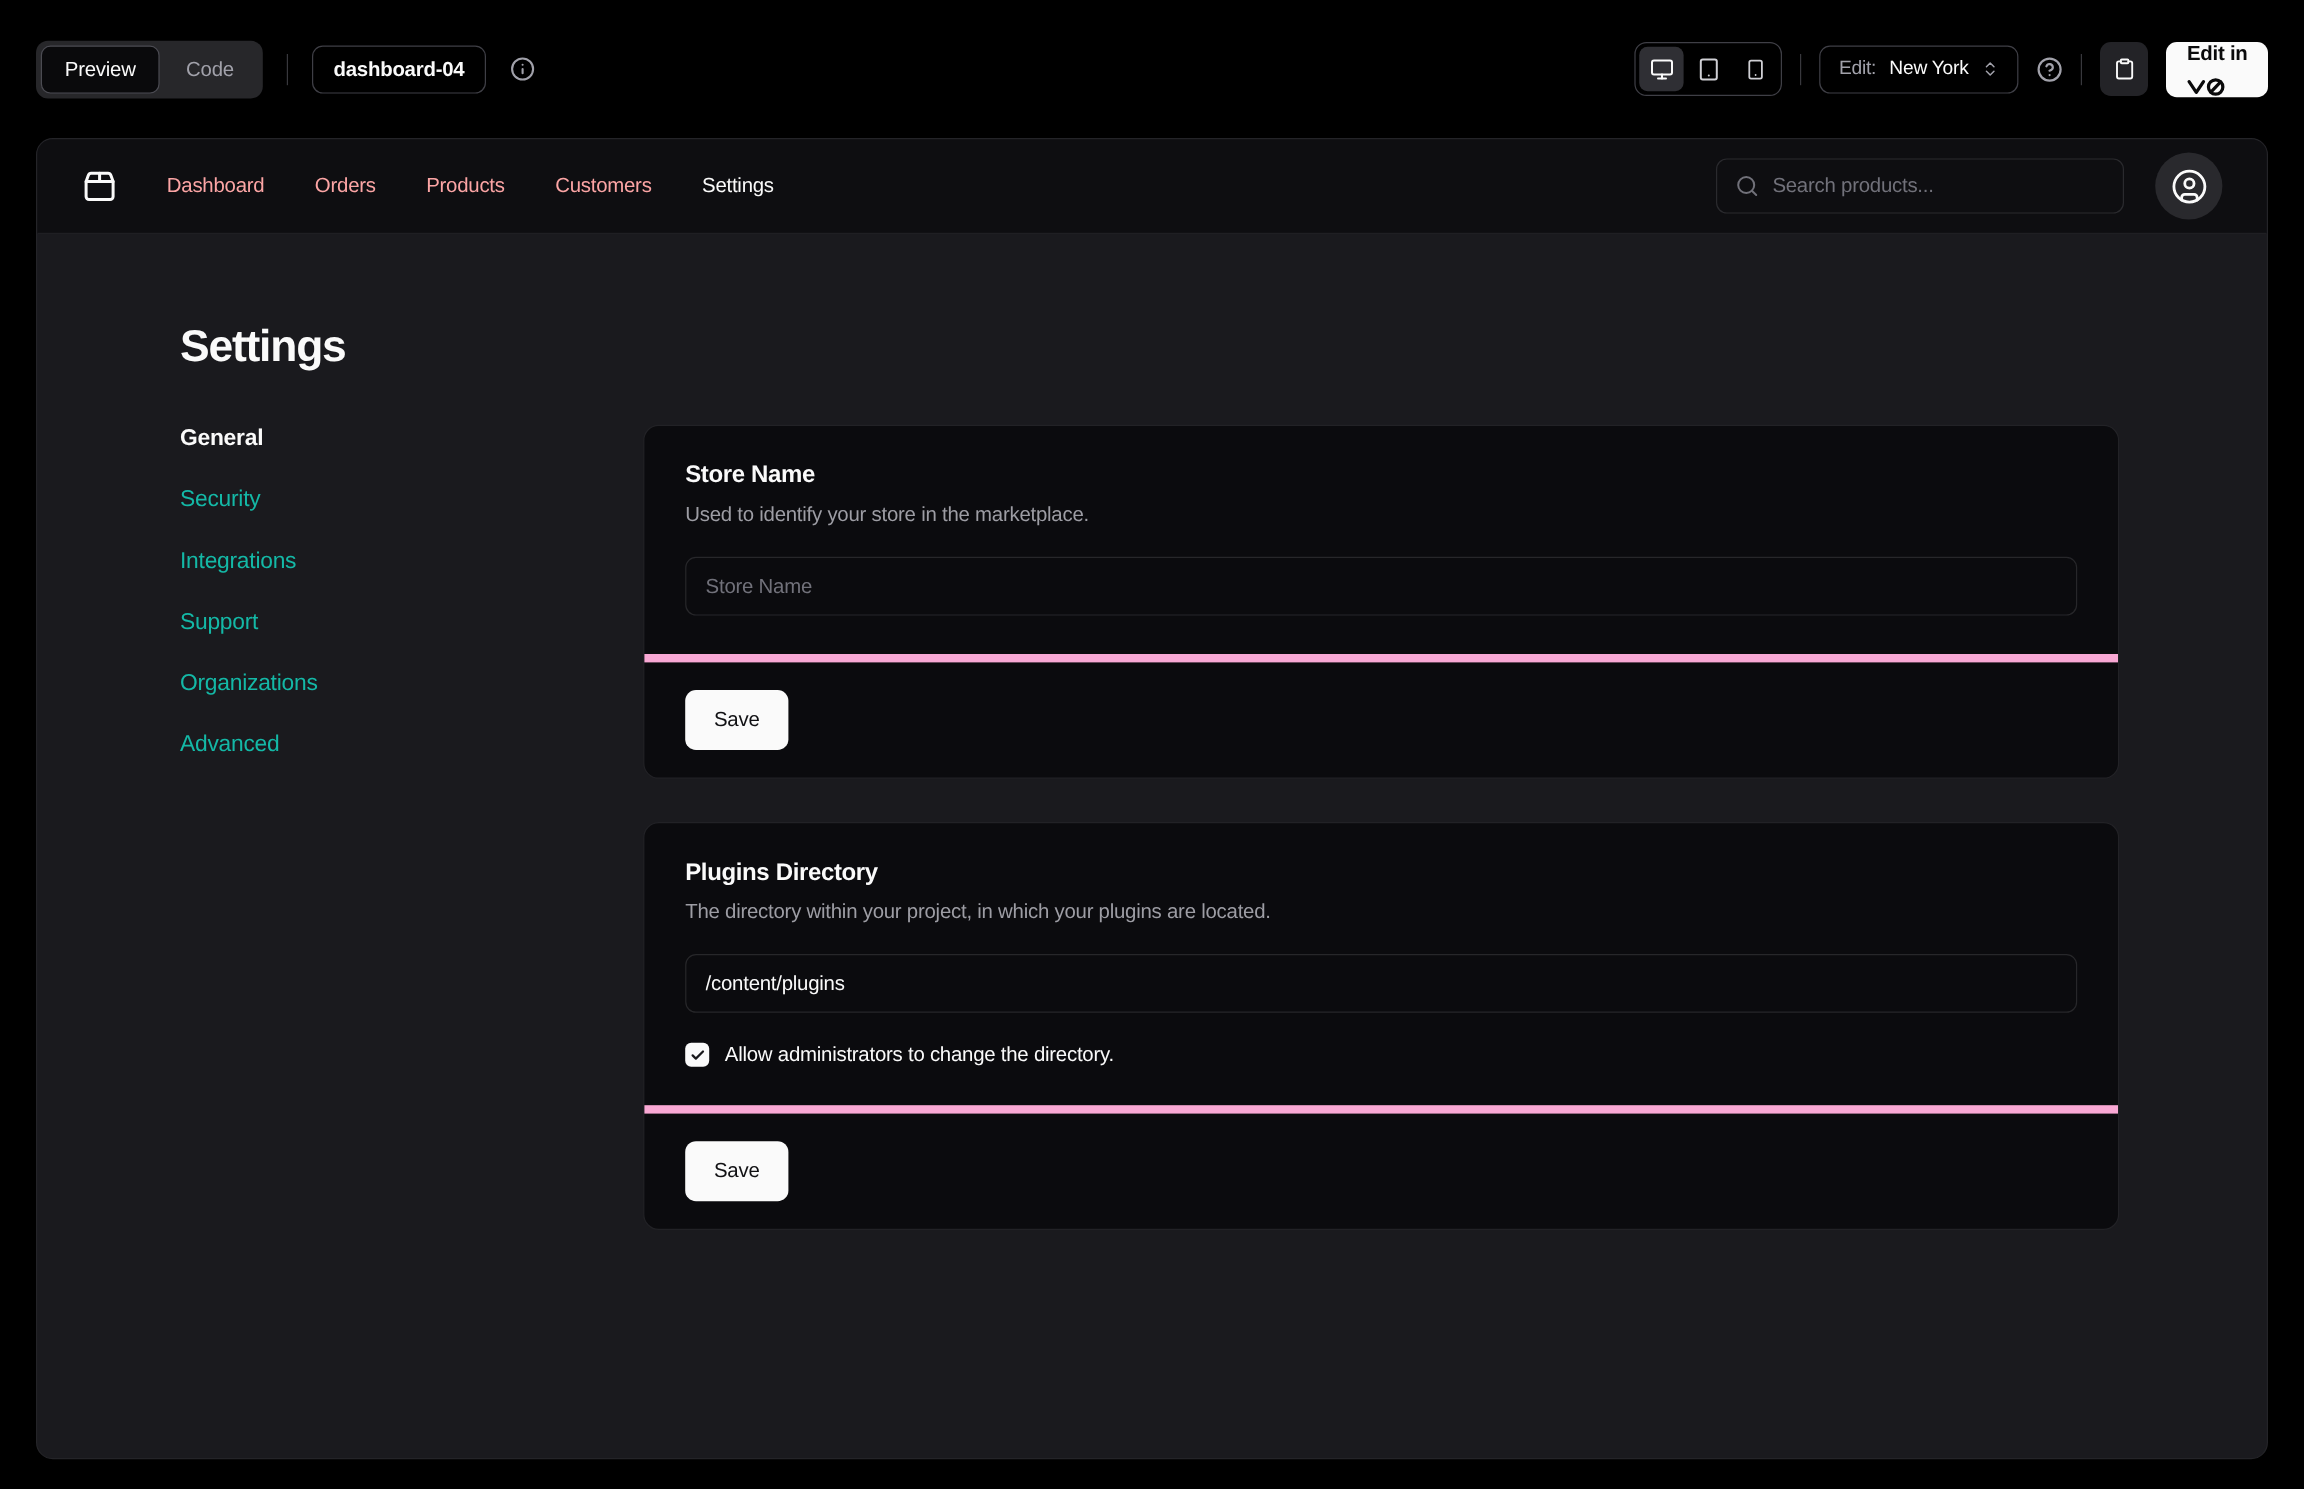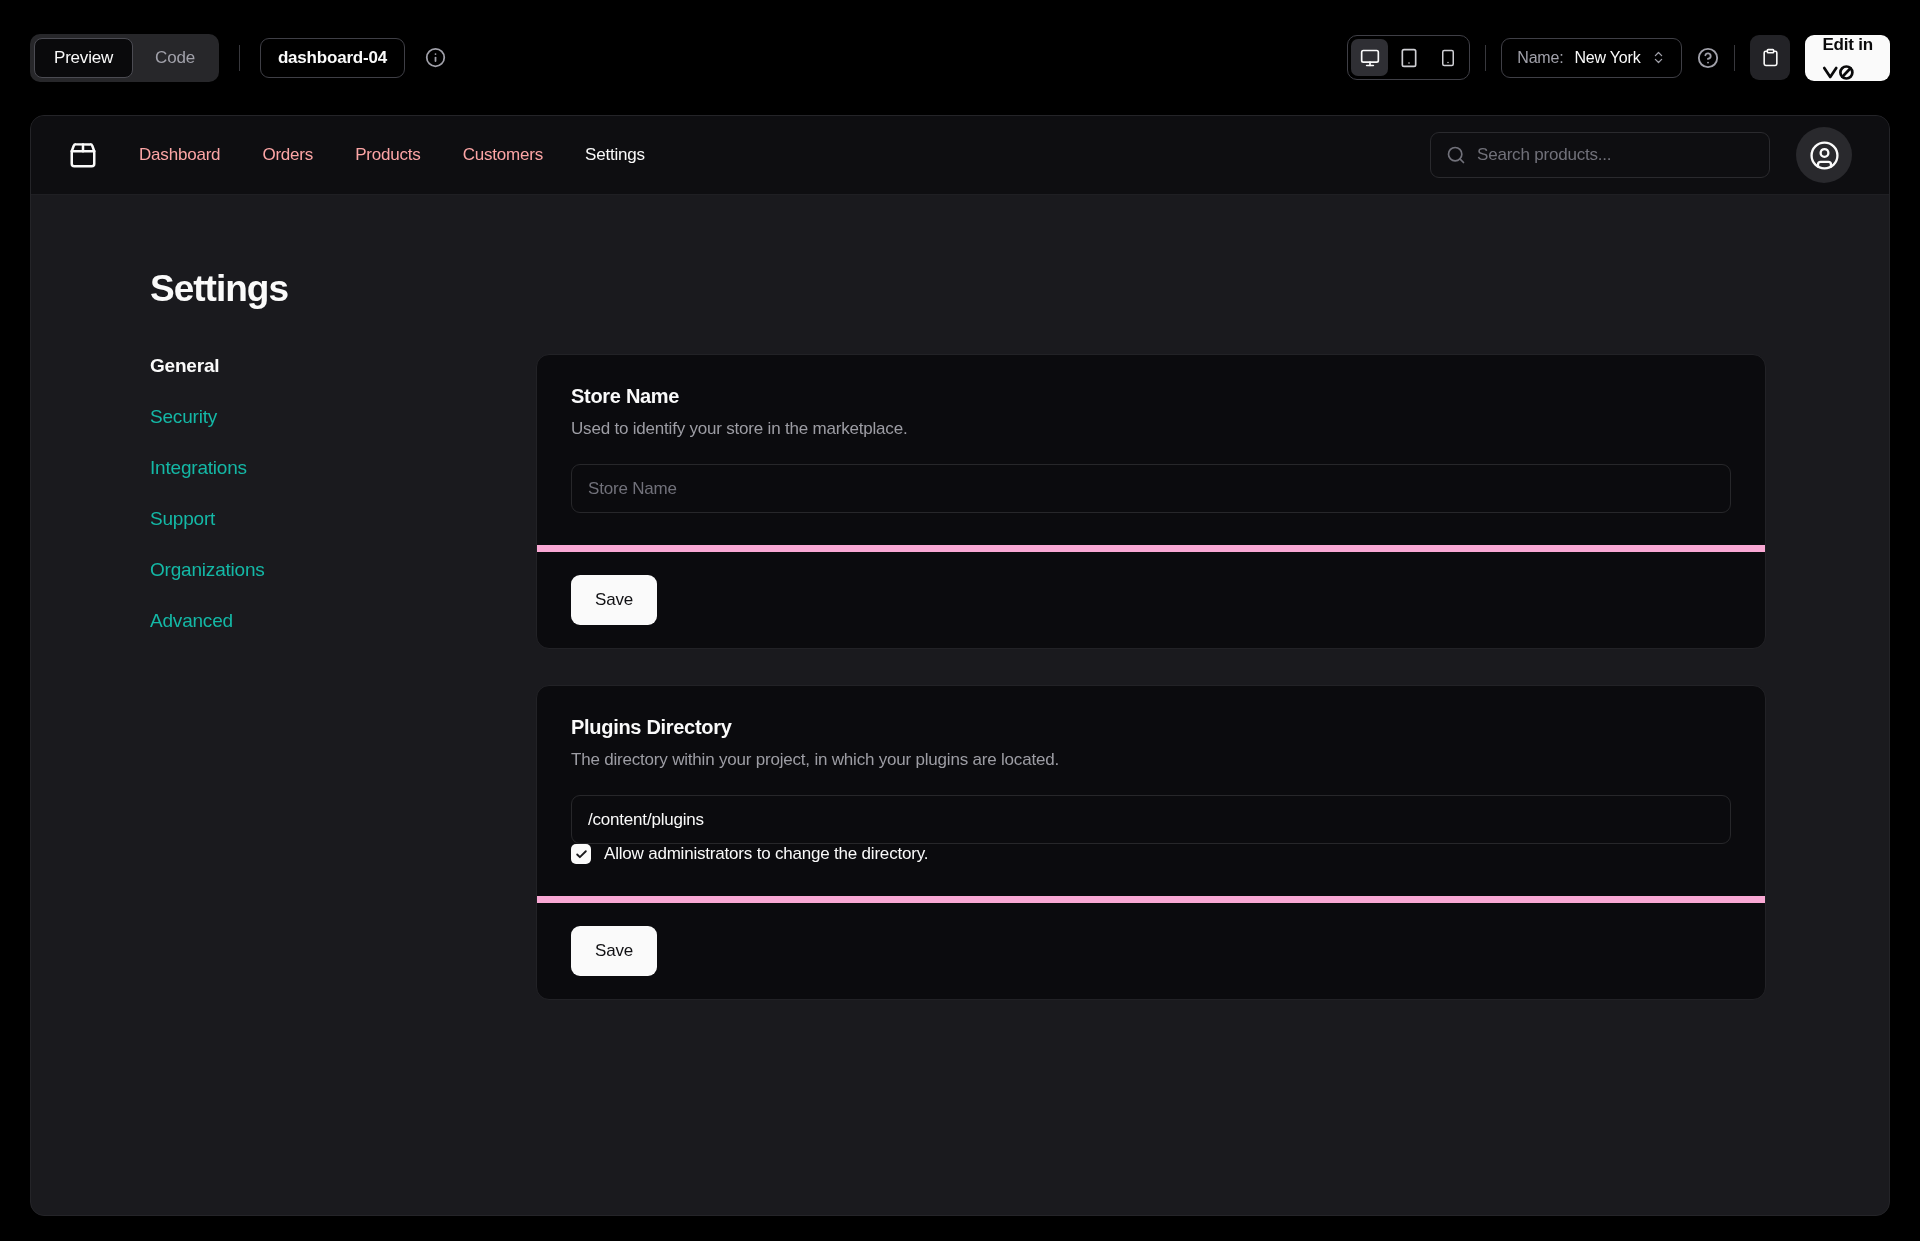--- a/index.html
+++ b/index.html
@@ -123,21 +123,21 @@
   .card-title { font-size:20px; font-weight:600; color:#fafafa; letter-spacing:-0.3px; }
   .card-desc { margin-top:11px; font-size:17px; color:#9d9da4; }
   .card-content { padding:25px 34px 32px; }
   .text-input {
     width:100%; height:49px;
     background:transparent; border:1px solid #27272a; border-radius:9px;
     padding:0 16px; color:#fafafa; font-size:17px; font-family:inherit;
     letter-spacing:-0.2px; outline:none;
   }
   .text-input::placeholder { color:#71717a; }
-  .check-row { display:flex; align-items:center; gap:13px; }
+  .check-row { display:flex; align-items:center; gap:13px; margin-top:25px; }
   .checkbox {
     width:20px; height:20px; background:#fafafa; border-radius:5px;
     display:flex; align-items:center; justify-content:center; color:#18181b; cursor:pointer;
     flex:0 0 20px;
   }
   .check-label { font-size:17px; font-weight:500; color:#fafafa; cursor:pointer; }
   .card-footer { border-top:7px solid #f9a8d4; padding:23px 34px; }
   .save-btn {
     height:50px; padding:0 24px; border:none; border-radius:9px;
     background:#fafafa; color:#101013; font-size:17px; font-weight:500;
@@ -191,21 +191,21 @@
             <rect x="5" y="2" width="14" height="20" rx="2"></rect>
               <path d="M12 18h.01"></path>
           </svg>
         </span>
       </button>
     </div>
 
     <div class="vdivider"></div>
 
     <button class="style-pill">
-      <span class="style-label">Name:</span>
+      <span class="style-label">Edit:</span>
       <span class="style-value">New York</span>
       <span style="color:#a1a1aa">
         <svg width="15" height="15" viewBox="0 0 24 24" fill="none" stroke="currentColor" stroke-width="2" stroke-linecap="round" stroke-linejoin="round">
           <path d="m7 15 5 5 5-5"></path>
             <path d="m7 9 5-5 5 5"></path>
         </svg>
       </span>
     </button>
 
     <button class="icon-btn-plain">

